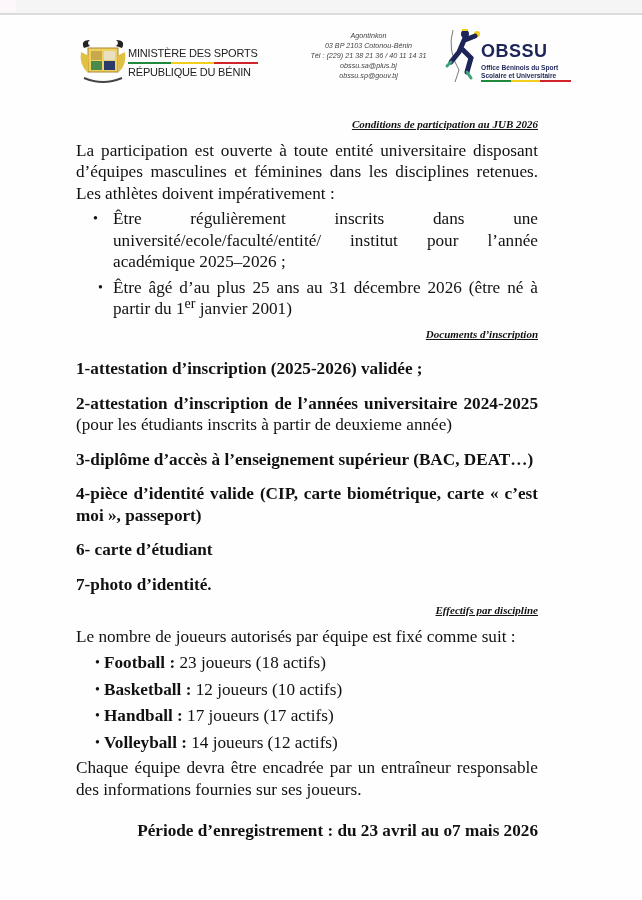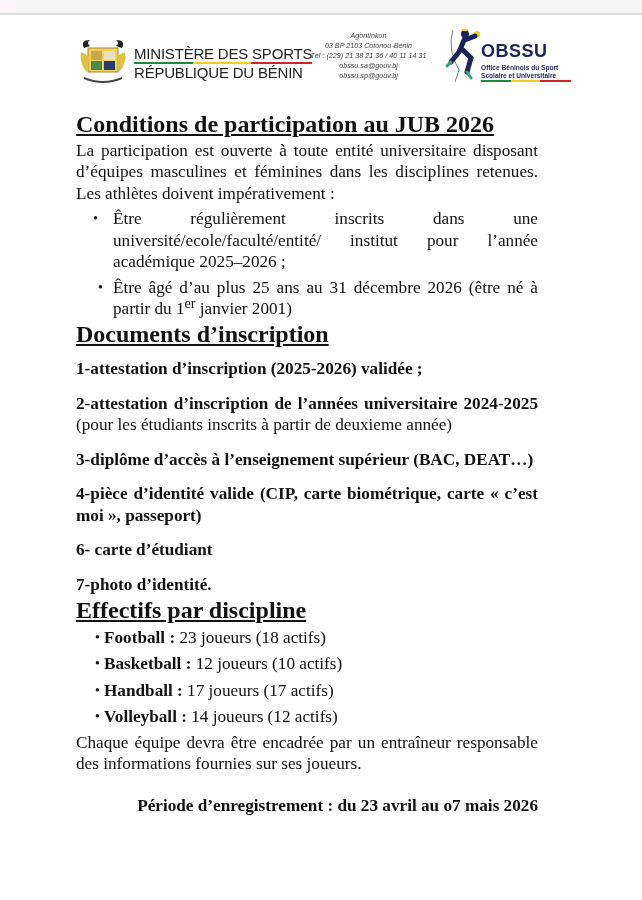--- a/index.html
+++ b/index.html
@@ -3,33 +3,33 @@
 <meta charset="utf-8">
 <style>
   html, body { margin:0; padding:0; }
   body { width:642px; height:900px; background:#fefefe; position:relative; overflow:hidden; font-family:"Liberation Serif", serif; color:#111; }
   .topbar { position:absolute; left:0; top:0; width:642px; height:13px; background:#f5f5f5; border-bottom:2px solid #dcdcdc; }
   .topbar .tab { position:absolute; left:0; top:0; width:16px; height:12px; background:#fdf6fb; }
 
   
   .hdr-left { position:absolute; left:78px; top:38px; display:flex; align-items:center; }
   .crest { width:50px; height:50px; position:relative; }
-  .ministry { margin-left:6px; font-family:"Liberation Sans", sans-serif; font-size:15px; line-height:13px; color:#222; letter-spacing:-0.2px; }
+  .ministry { font-family:"Liberation Sans", sans-serif; font-size:11px; line-height:13px; color:#222; letter-spacing:-0.2px; }
   .ministry .bar { height:2px; margin:2px 0; background:linear-gradient(to right,#1f8a3b 0 33%,#f2cd1c 33% 66%,#d3232a 66% 100%); }
 
   .hdr-contact { position:absolute; left:300px; top:31px; width:137px; text-align:center; font-family:"Liberation Sans", sans-serif; font-size:7.2px; line-height:10px; color:#444;font-style:italic; }
   .runner { position:absolute; left:443px; top:26px; width:46px; height:58px; }
   .obssu { position:absolute; left:481px; top:38px; font-family:"Liberation Sans", sans-serif; }
   .obssu .big { font-size:18px; font-weight:bold; color:#1d2558; letter-spacing:0.5px; line-height:26px; }
   .obssu .sub { font-size:6.6px; font-weight:bold; color:#1d2558; line-height:8px; }
   .obssu .bar { width:90px; height:2px; background:linear-gradient(to right,#1f8a3b 0 33%,#f2cd1c 33% 66%,#d3232a 66% 100%); }
 
   
   .doc { position:absolute; left:76px; top:114px; width:462px; font-size:17.2px; line-height:21.5px; }
-  .h { text-align:left; font-weight:bold; text-decoration:underline; font-size:24px; }
+  .h { text-align:right; font-weight:bold; text-decoration:underline; font-size:11px;font-style:italic; }
   .p { text-align:justify; }
   .justify-last { text-align:justify; text-align-last:justify; }
   .bul { position:relative; padding-left:37px; text-align:justify; margin-top:4px; }
   .bul .dot { position:absolute; left:17px; top:0; font-size:14px; }
   .b { font-weight:bold;text-align:right; }
   .gap { margin-top:13px; }
   .sport { position:relative; padding-left:28px; margin-top:5px; }
   .sport .dot { position:absolute; left:19px; top:0; font-size:14px; }
   sup { font-size:14px; vertical-align:6px; line-height:0; }
 </style>
@@ -59,21 +59,21 @@
     <div>MINISTÈRE DES SPORTS</div>
     <div class="bar"></div>
     <div>RÉPUBLIQUE DU BÉNIN</div>
   </div>
 </div>
 
 <div class="hdr-contact">
   <div>Agontinkon</div>
   <div>03 BP 2103 Cotonou-Bénin</div>
   <div>Tél : (229) 21 38 21 36 / 40 11 14 31</div>
-  <div>obssu.sa@gouv.bj</div>
+  <div>obssu.sa@plus.bj</div>
   <div>obssu.sp@gouv.bj</div>
 </div>
 
 <div class="runner">
   <svg width="46" height="58" viewBox="0 0 46 58">
     <path d="M10 4 q-6 20 6 40 l-4 12" stroke="#7a7a7a" stroke-width="1" fill="none"></path>
     <circle cx="22" cy="8" r="4" fill="#1d2558"></circle>
     <rect x="19" y="3" width="6" height="2" fill="#f2cd1c"></rect>
     <circle cx="34" cy="8" r="3" fill="#f2cd1c"></circle>
     <path d="M22 12 l-6 14 l-8 10 M20 24 l8 8 l-4 14 M22 14 l10 -4" stroke="#1d2558" stroke-width="5" fill="none" stroke-linecap="round"></path>
@@ -104,20 +104,21 @@
 
   <div class="h" style="margin-top:4px">Documents d’inscription</div>
   <div class="p gap"><span class="b">1-attestation d’inscription (2025-2026) validée ;</span></div>
   <div class="p gap"><span class="b">2-attestation d’inscription de l’années universitaire 2024-2025</span><span> (pour les étudiants inscrits à partir de deuxieme année)</span></div>
   <div class="p gap"><span class="b">3-diplôme d’accès à l’enseignement supérieur (BAC, DEAT…)</span></div>
   <div class="p gap"><span class="b">4-pièce d’identité valide (CIP, carte biométrique, carte « c’est moi », passeport)</span></div>
   <div class="p gap"><span class="b">6- carte d’étudiant</span></div>
   <div class="p gap"><span class="b">7-photo d’identité.</span></div>
 
   <div class="h" style="margin-top:5px">Effectifs par discipline</div>
+  <div class="p" style="margin-top:4px">Le nombre de joueurs autorisés par équipe est fixé comme suit :</div>
   <div class="sport"><span class="dot">•</span><span class="b">Football :</span><span> 23 joueurs (18 actifs)</span></div>
   <div class="sport"><span class="dot">•</span><span class="b">Basketball :</span><span> 12 joueurs (10 actifs)</span></div>
   <div class="sport"><span class="dot">•</span><span class="b">Handball :</span><span> 17 joueurs (17 actifs)</span></div>
   <div class="sport"><span class="dot">•</span><span class="b">Volleyball :</span><span> 14 joueurs (12 actifs)</span></div>
 
   <div class="p" style="margin-top:4px">Chaque équipe devra être encadrée par un entraîneur responsable des informations fournies sur ses joueurs.</div>
   <div class="p b" style="margin-top:20px">Période d’enregistrement : du 23 avril au o7 mais 2026</div>
 </div>
 
 </body></html>

